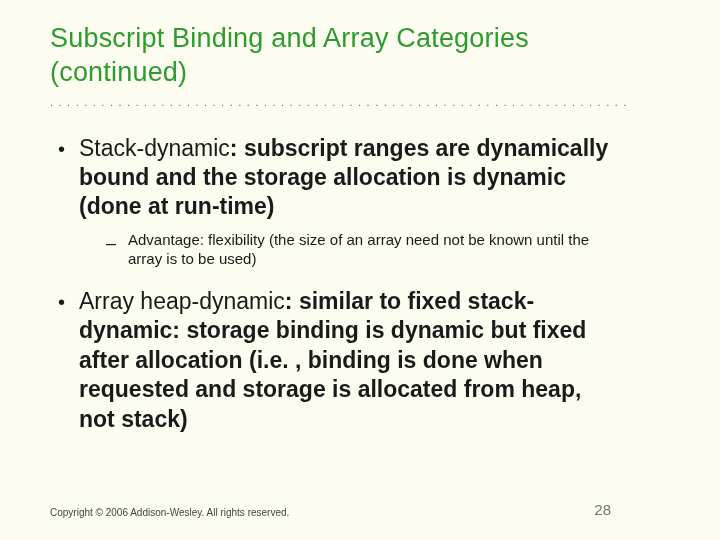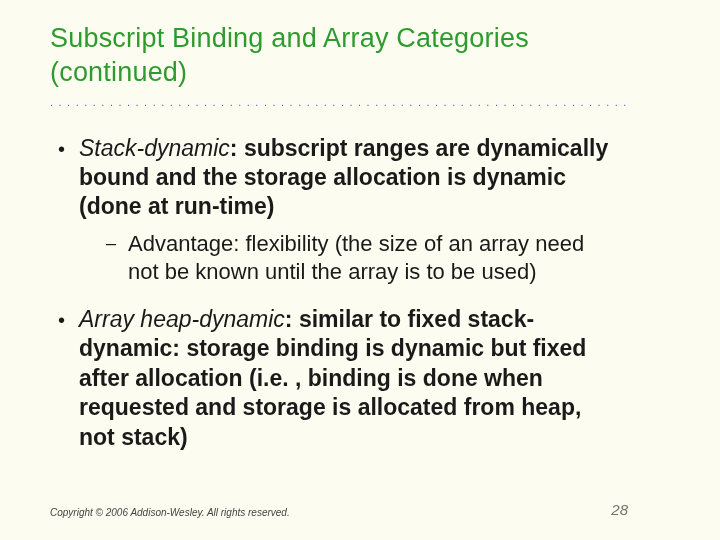--- a/index.html
+++ b/index.html
@@ -44,50 +44,49 @@
     line-height: 30px;
     margin-right: 14px;
     flex: 0 0 auto;
   }
   .bull1-body {
     font-size: 23px;
     line-height: 1.28;
     font-weight: 400;
     padding-right: 8px;
   }
-  .bull1-body .term { font-style: italic; }
+  .bull1-body .term { }
   .bull1-body .rest-bold { font-weight: 700; }
   .l2-wrap { margin: 8px 0 18px 0; }
   .bullet-l2 {
     display: flex;
     align-items: flex-start;
     margin-left: 56px;
   }
   .bull2-mark {
     font-size: 18px;
     line-height: 26px;
     margin-right: 12px;
   }
   .bull2-body {
-    font-size: 22px;
+    font-size: 15px;
     line-height: 1.3;
     font-weight: 400;
     padding-right: 16px;
   }
   .footer {
     position: absolute;
     left: 50px;
     bottom: 22px;
-    right: 44px;
+    right: 61px;
     display: flex;
     justify-content: space-between;
     align-items: flex-end;
     font-size: 10px;
     color: #444;
-    font-style: italic;
   }
   .pagenum {
     color: #737373;
     font-size: 15px;
   }
 </style>
 </head>
 <body>
 
 <div class="slide">

